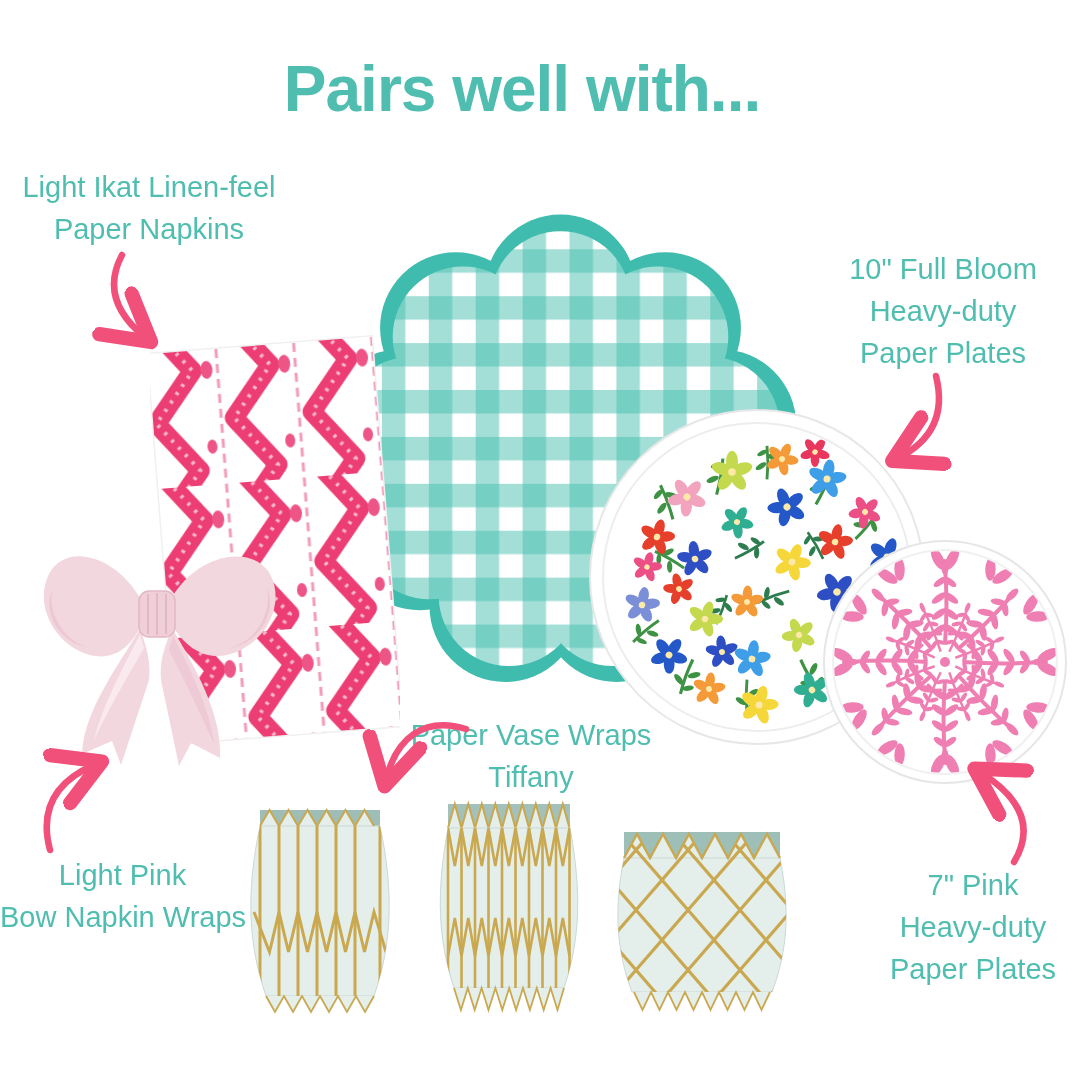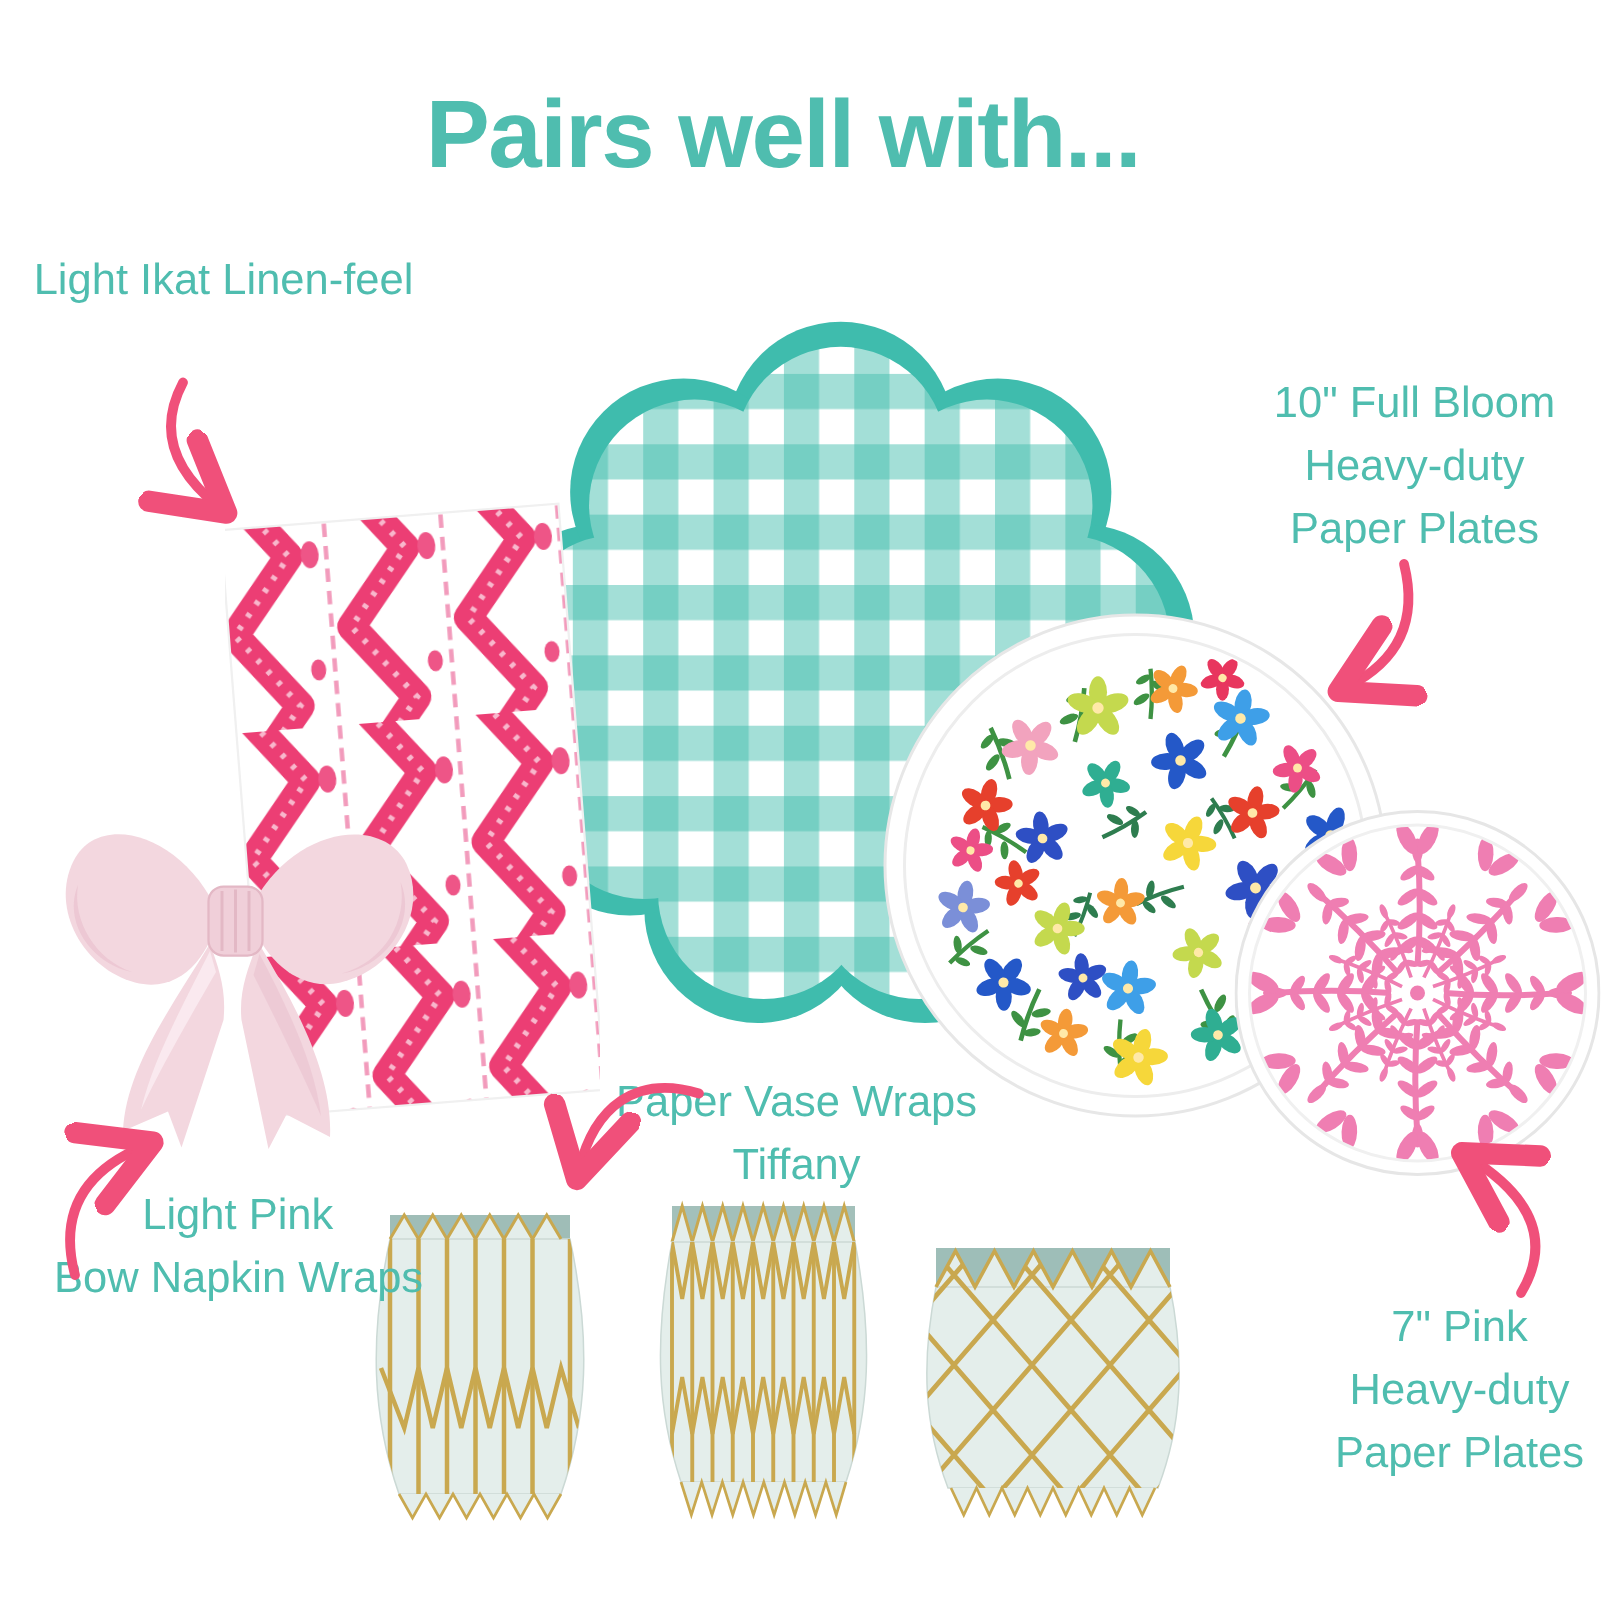--- a/index.html
+++ b/index.html
@@ -11,21 +11,21 @@
     position:absolute;left:0;top:52px;width:1044px;text-align:center;
     font-size:64px;font-weight:700;letter-spacing:-1px;color:#4FBDAF;margin:0;
   }
   .label{
     position:absolute;color:#4FBDAF;font-size:29px;line-height:42px;
     text-align:center;font-weight:400;
   }
   .label div{white-space:nowrap;}
   .lbl-napkins{left:18px;top:166px;width:262px;}
   .lbl-fullbloom{left:812px;top:248px;width:262px;}
-  .lbl-bow{left:0px;top:789px;width:245px;padding-left:36px;}
+  .lbl-bow{left:0px;top:854px;width:245px;}
   .lbl-vase{left:400px;top:714px;width:262px;}
   .lbl-pinkplate{left:842px;top:864px;width:262px;}
   .art{position:absolute;}
   .arrows{position:absolute;left:0;top:0;width:1080px;height:1080px;z-index:20;pointer-events:none;}
 </style>
 </head>
 <body>
 
 <div class="canvas">
 
@@ -303,20 +303,21 @@
       <path d="M50,850 Q34,790 96,764" marker-end="url(#ah)"></path>
       <path d="M466,729 C424,716 396,738 386,780" marker-end="url(#ah)"></path>
       <path d="M1014,862 Q1044,812 980,772" marker-end="url(#ah)"></path>
     </g>
   </svg>
 
   <h1 class="page-title">Pairs well with...</h1>
 
   <div class="label lbl-napkins">
     <div>Light Ikat Linen-feel</div>
+    <div>Paper Napkins</div>
   </div>
 
   <div class="label lbl-fullbloom">
     <div>10" Full Bloom</div>
     <div>Heavy-duty</div>
     <div>Paper Plates</div>
   </div>
 
   <div class="label lbl-bow">
     <div>Light Pink</div>

